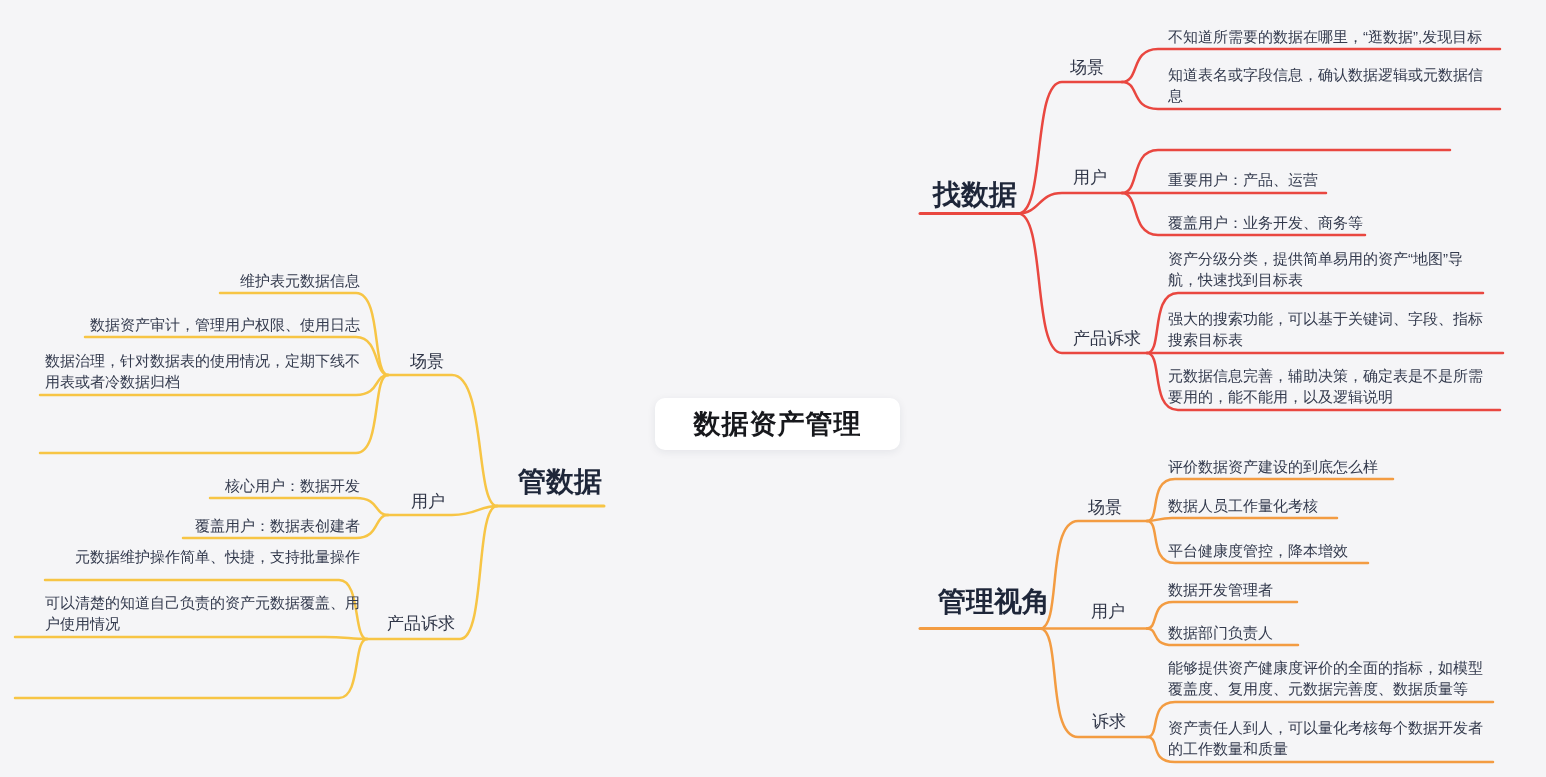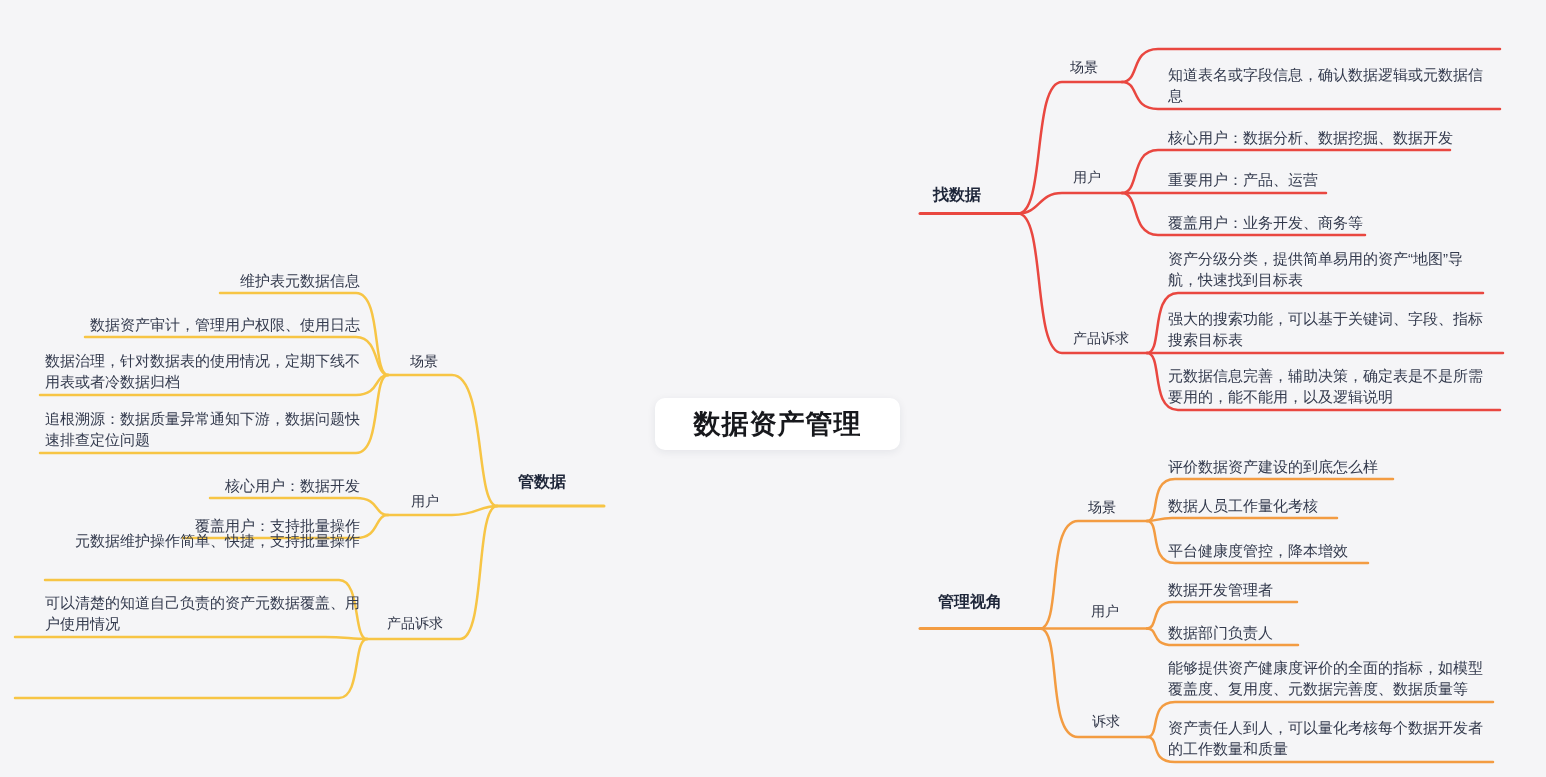--- a/index.html
+++ b/index.html
@@ -12,22 +12,22 @@
   svg.links path { fill:none; stroke-width:2.5; stroke-linecap:round; stroke-linejoin:round; }
   svg.links path.w3 { stroke-width:3; }
   .r  { stroke:var(--branch-0,#e94740); }
   .y  { stroke:var(--branch-1,#f7c545); }
   .o  { stroke:var(--branch-2,#f39c42); }
   .rf { fill:var(--branch-0,#e94740); stroke:none !important; }
   .yf { fill:var(--branch-1,#f7c545); stroke:none !important; }
   .of { fill:var(--branch-2,#f39c42); stroke:none !important; }
 
   .node { position:absolute; color:#333a4d; font-size:15px; line-height:21px; white-space:pre-line; }
-  .sub  { font-size:14px; color:#2f3547; white-space:nowrap; }
-  .blabel { font-weight:bold; font-size:16px; color:#1e2639; white-space:nowrap; }
+  .sub  { font-size:17px; color:#2f3547; white-space:nowrap; }
+  .blabel { font-weight:bold; font-size:28px; color:#1e2639; white-space:nowrap; }
   .ra { text-align:left; }          
   .la { text-align:left; }          
   .central {
     position:absolute; left:655px; top:398px; width:245px; height:52px;
     background:#ffffff; border-radius:10px;
     box-shadow:0 2px 8px rgba(30,35,60,0.08);
     display:flex; align-items:center; justify-content:center;
     font-weight:bold; font-size:27px; color:#17181c; letter-spacing:1px;
   }
 </style>
@@ -90,45 +90,43 @@
   <div class="central">数据资产管理</div>
 
   <div class="node blabel" style="left:933px;top:184px;">找数据</div>
   <div class="node blabel" style="left:518px;top:471px;">管数据</div>
   <div class="node blabel" style="left:938px;top:591px;">管理视角</div>
 
   <div class="node sub" style="left:1070px;top:57px;">场景</div>
   <div class="node sub" style="left:1073px;top:167px;">用户</div>
   <div class="node sub" style="left:1073px;top:328px;">产品诉求</div>
 
+  <div class="node ra" style="left:1168px;top:26px;">不知道所需要的数据在哪里，“逛数据”,发现目标</div>
   <div class="node ra" style="left:1168px;top:64px;">知道表名或字段信息，确认数据逻辑或元数据信
 息</div>
-  <div class="node ra" style="left:1168px;top:127px;">核心用户：数据分析、数据挖掘、数据开发</div>
   <div class="node ra" style="left:1168px;top:169px;">重要用户：产品、运营</div>
   <div class="node ra" style="left:1168px;top:212px;">覆盖用户：业务开发、商务等</div>
   <div class="node ra" style="left:1168px;top:248px;">资产分级分类，提供简单易用的资产“地图”导
 航，快速找到目标表</div>
   <div class="node ra" style="left:1168px;top:308px;">强大的搜索功能，可以基于关键词、字段、指标
 搜索目标表</div>
   <div class="node ra" style="left:1168px;top:365px;">元数据信息完善，辅助决策，确定表是不是所需
 要用的，能不能用，以及逻辑说明</div>
 
   <div class="node sub" style="left:410px;top:351px;">场景</div>
   <div class="node sub" style="left:411px;top:491px;">用户</div>
   <div class="node sub" style="left:387px;top:613px;">产品诉求</div>
 
   <div class="node la" style="right:1186px;top:270px;">维护表元数据信息</div>
   <div class="node la" style="right:1186px;top:314px;">数据资产审计，管理用户权限、使用日志</div>
   <div class="node la" style="right:1186px;top:350px;">数据治理，针对数据表的使用情况，定期下线不
 用表或者冷数据归档</div>
-  <div class="node la" style="right:1186px;top:408px;">追根溯源：数据质量异常通知下游，数据问题快
-速排查定位问题</div>
   <div class="node la" style="right:1186px;top:475px;">核心用户：数据开发</div>
-  <div class="node la" style="right:1186px;top:515px;">覆盖用户：支持批量操作</div>
-  <div class="node la" style="right:1186px;top:530px;">元数据维护操作简单、快捷，支持批量操作</div>
+  <div class="node la" style="right:1186px;top:515px;">覆盖用户：数据表创建者</div>
+  <div class="node la" style="right:1186px;top:546px;">元数据维护操作简单、快捷，支持批量操作</div>
   <div class="node la" style="right:1186px;top:592px;">可以清楚的知道自己负责的资产元数据覆盖、用
 户使用情况</div>
 
   <div class="node sub" style="left:1088px;top:497px;">场景</div>
   <div class="node sub" style="left:1091px;top:601px;">用户</div>
   <div class="node sub" style="left:1092px;top:711px;">诉求</div>
 
   <div class="node ra" style="left:1168px;top:456px;">评价数据资产建设的到底怎么样</div>
   <div class="node ra" style="left:1168px;top:495px;text-align:right;">数据人员工作量化考核</div>
   <div class="node ra" style="left:1168px;top:540px;">平台健康度管控，降本增效</div>

